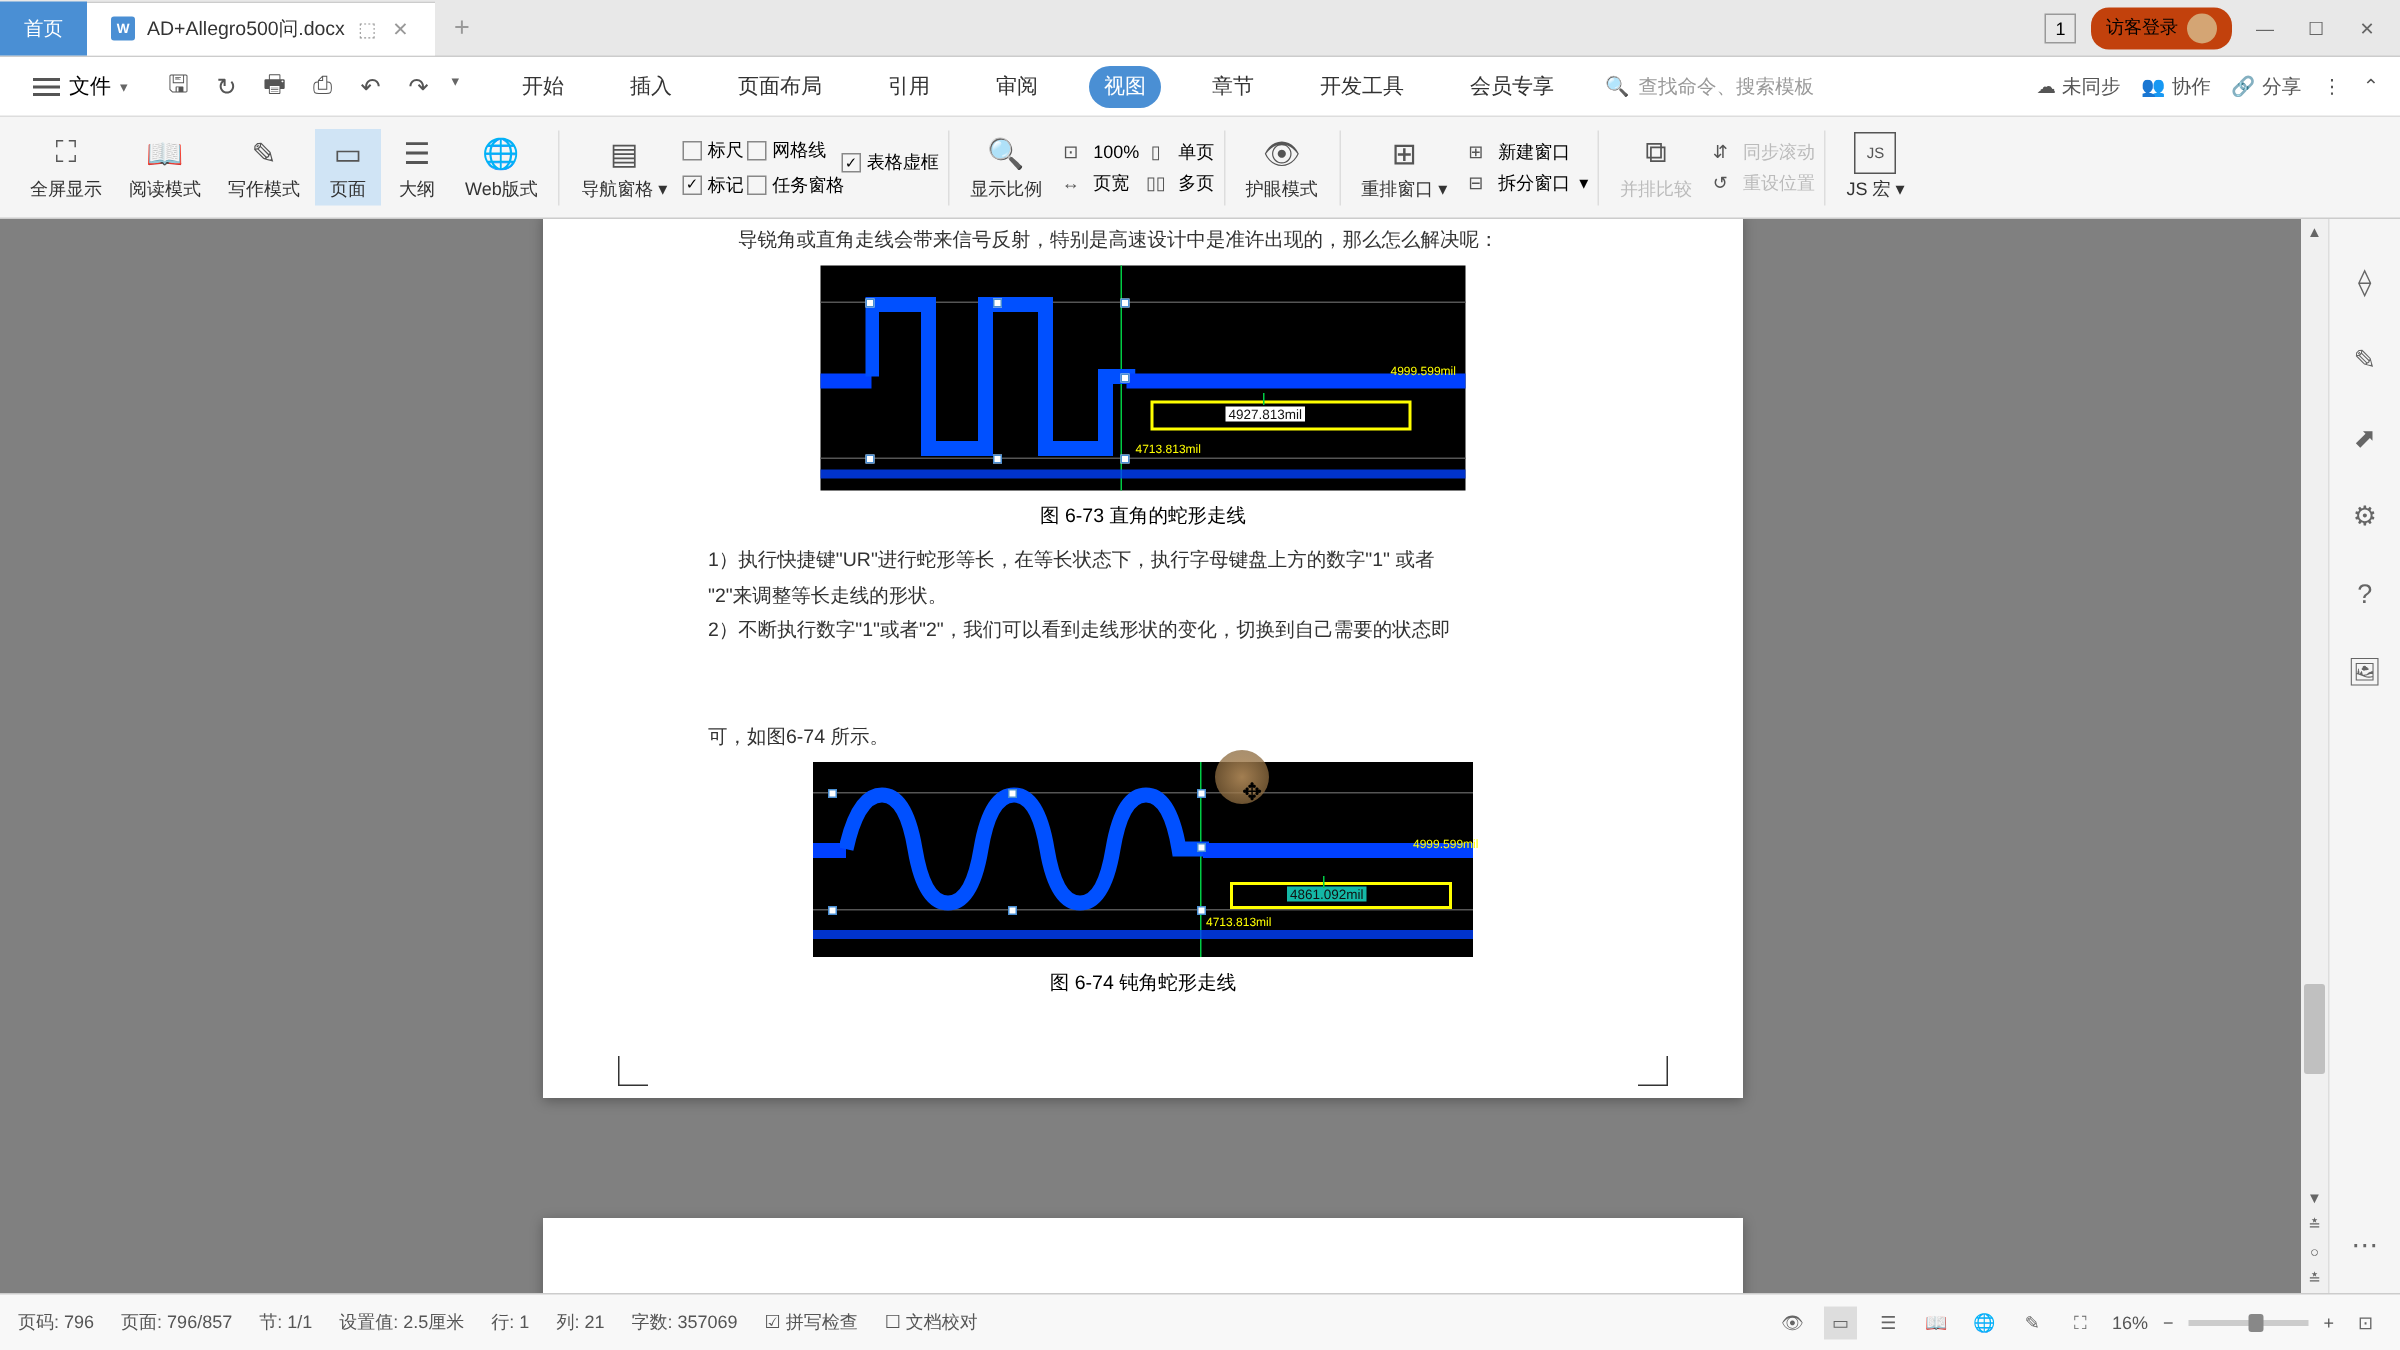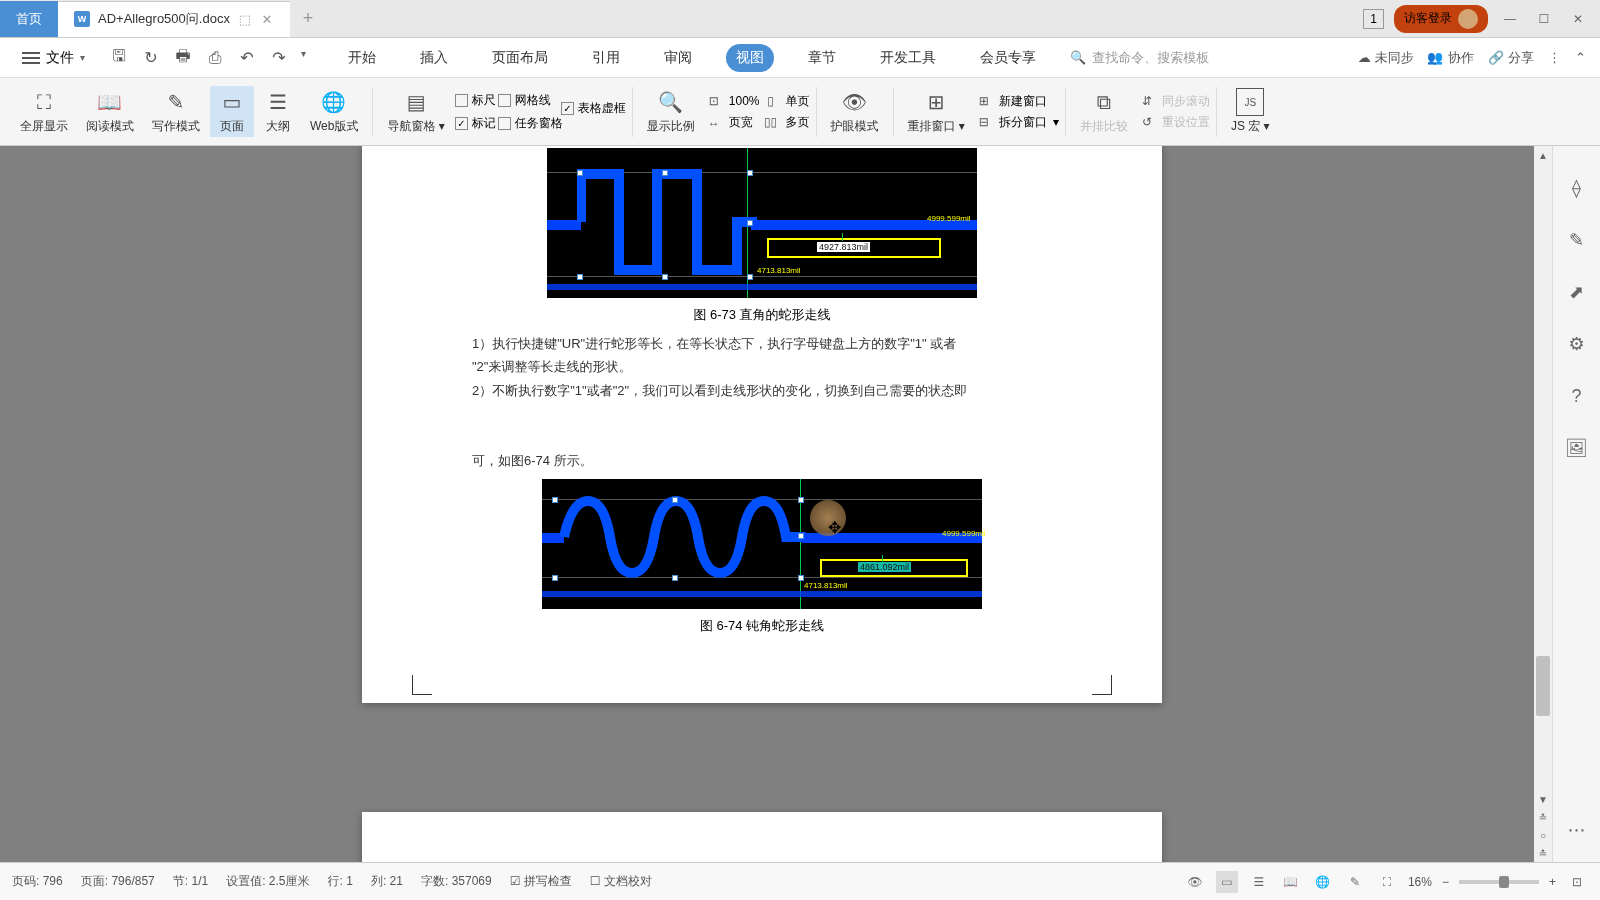--- a/index.html
+++ b/index.html
@@ -265,20 +265,21 @@
   </div>
   <div class="ribbon-sep"></div>
   <div class="ribbon-group">
       <span class="ribbon-icon" style="border:1px solid #555;font-size:10px;padding:3px;">JS</span>
       <span class="ribbon-label"><span>JS 宏</span> ▾</span>
     </div>
 </div>
 
 <div class="doc-area">
   <div class="page">
+    <p class="doc-text" style="margin-left:80px;padding-top:6px;">导锐角或直角走线会带来信号反射，特别是高速设计中是准许出现的，那么怎么解决呢：</p>
     <div class="fig-img fig1">
       <div class="grid-line" style="left:0;right:0;top:24px;height:1px;"></div>
       <div class="grid-line" style="left:0;right:0;top:128px;height:1px;"></div>
       <div class="grid-line" style="left:200px;top:0;bottom:0;width:1px;background:#00cc44;"></div>
       <div class="blue-trace" style="left:0;top:72px;width:34px;height:10px;"></div>
       <svg style="position:absolute;left:30px;top:18px;" width="180" height="118">
           <path class="svg-snake" d="M4 56 L4 8 L42 8 L42 104 L80 104 L80 8 L120 8 L120 104 L160 104 L160 56 L180 56"></path>
         </svg>
       <div class="blue-trace" style="left:204px;top:72px;right:0;height:10px;"></div>
       <div class="blue-trace" style="left:0;top:136px;right:0;height:6px;opacity:0.8;"></div>

